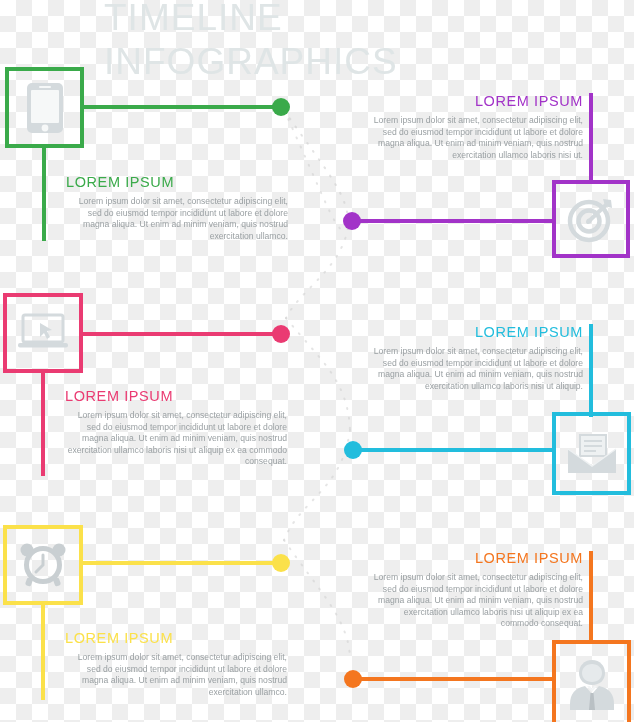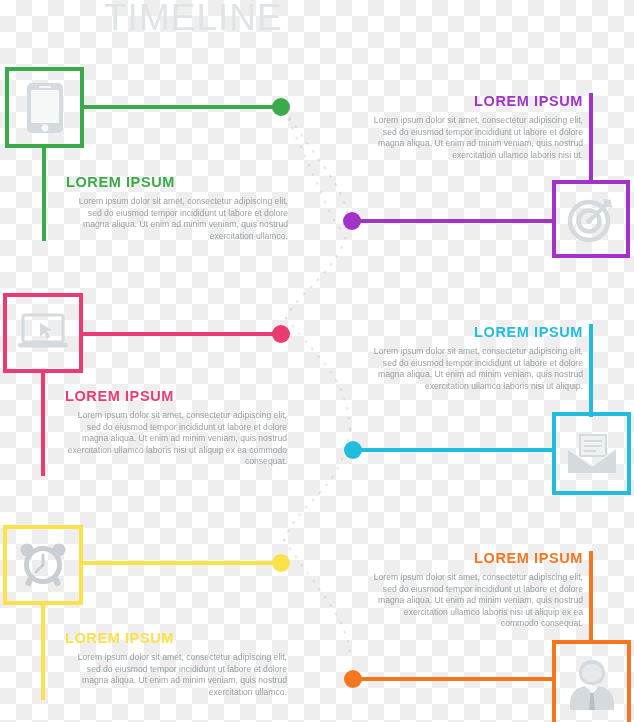--- a/index.html
+++ b/index.html
@@ -41,21 +41,21 @@
   }
   .icon-box svg{display:block;position:absolute;left:50%;top:50%;transform:translate(-50%,-50%);}
   .hline{position:absolute;height:4px;}
   .vline{position:absolute;width:4px;}
   .dot{position:absolute;width:18px;height:18px;border-radius:50%;}
 
   .block{position:absolute;}
   .heading{
     font-size:14.5px;
     letter-spacing:.6px;
-    font-weight:700;
+    font-weight:400;
     margin:0 0 6px 0;
     white-space:nowrap;
   }
   .body{
     font-size:8.6px;
     line-height:11.6px;
     color:#9aa0a3;
     margin:0;
     text-align:right;
   }
@@ -65,20 +65,21 @@
   .right-block .body{width:210px;margin-left:auto;}
 
   .dotted{position:absolute;pointer-events:none;}
 </style>
 </head>
 <body>
 
 <div id="canvas">
 
   <div class="title" id="title-line1">TIMELINE</div>
+  <div class="title" id="title-line2">INFOGRAPHICS</div>
 
   <svg class="dotted" style="left:270px;top:100px;" width="110" height="600" viewBox="0 0 110 600">
     <path d="M14 10 C 60 110, 68 140, 78 128" fill="none" stroke="#cfcfcf" stroke-width="2" stroke-linecap="round" stroke-dasharray="1 9" opacity=".55"></path>
     <path d="M14 10 C 55 70, 80 95, 78 126" fill="none" stroke="#c8c8c8" stroke-width="2" stroke-linecap="round" stroke-dasharray="1 9" opacity=".5"></path>
     <path d="M78 128 C 70 170, 30 190, 16 218" fill="none" stroke="#cfcfcf" stroke-width="2" stroke-linecap="round" stroke-dasharray="1 9" opacity=".55"></path>
     <path d="M16 218 C 50 260, 78 280, 80 330" fill="none" stroke="#cfcfcf" stroke-width="2" stroke-linecap="round" stroke-dasharray="1 9" opacity=".55"></path>
     <path d="M80 330 C 72 390, 30 400, 14 440" fill="none" stroke="#cfcfcf" stroke-width="2" stroke-linecap="round" stroke-dasharray="1 9" opacity=".55"></path>
     <path d="M14 440 C 48 490, 80 520, 80 560" fill="none" stroke="#cfcfcf" stroke-width="2" stroke-linecap="round" stroke-dasharray="1 9" opacity=".55"></path>
   </svg>
 

